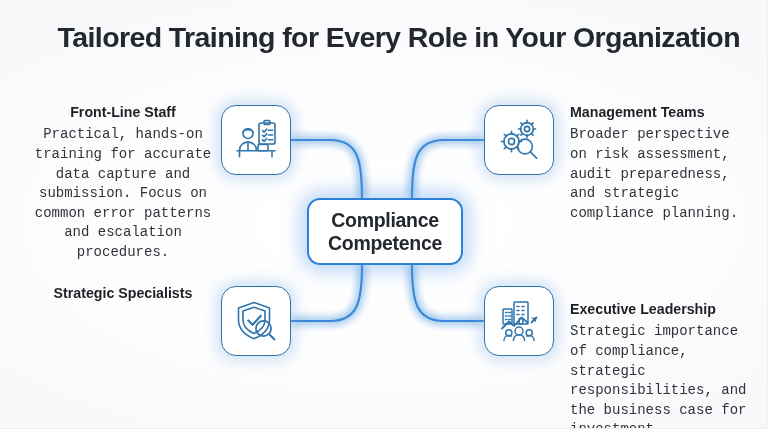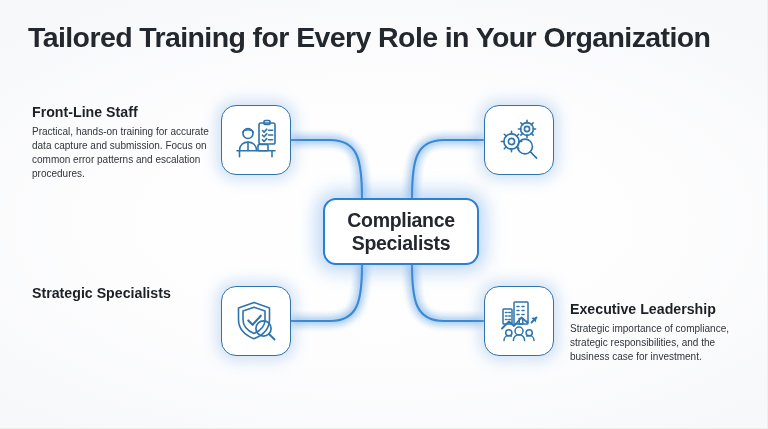--- a/index.html
+++ b/index.html
@@ -31,21 +31,21 @@
     position: absolute;
     left: 28px;
     top: 20px;
     width: 712px;
     font-size: 28.5px;
     font-weight: bold;
     letter-spacing: -0.6px;
     color: #23272e;
     line-height: 1.2;
     white-space: nowrap;
-    text-align: left;
+    text-align: right;
   }
 
   
   #connectors {
     position: absolute;
     left: 0;
     top: 0;
     width: 768px;
     height: 429px;
     pointer-events: none;
@@ -80,21 +80,20 @@
     height: 67px;
     border-radius: 13px;
     background: #ffffff;
     border: 2.6px solid #2b7fd4;
     box-sizing: border-box;
     display: flex;
     flex-direction: column;
     align-items: center;
     justify-content: center;
     box-shadow: 0 0 18px 7px rgba(90, 155, 235, 0.38);
-    margin-left: 16px;
   }
   .hub-line {
     font-size: 19.5px;
     font-weight: bold;
     color: #23272e;
     line-height: 1.16;
     letter-spacing: -0.3px;
   }
 
   
@@ -102,25 +101,26 @@
     position: absolute;
   }
   .quad-title {
     font-size: 14.2px;
     font-weight: bold;
     color: #1d2126;
     line-height: 1.3;
     margin-bottom: 4px;
   }
   .quad-body {
-    font-size: 10px;
+    font-size: 14px;
     color: #30343a;
     line-height: 1.40;
-  }
-  .align-right { text-align: left; }
+    font-family: Liberation Mono, monospace;
+  }
+  .align-right { text-align: center; }
   .align-left  { text-align: left; }
 
   #quad-tl { left: 32px;  top: 103px; width: 182px; }
   #quad-bl { left: 32px;  top: 284px; width: 182px; }
   #quad-tr { left: 570px; top: 103px; width: 182px; }
   #quad-br { left: 570px; top: 284px; width: 182px; margin-top: 16px; }
 </style>
 </head>
 <body>
 
@@ -229,28 +229,32 @@
         <circle cx="13.8" cy="35.8" r="3.1"></circle>
         <path d="M9 43.5c0-2.9 2.1-4.9 4.8-4.9 0.9 0 1.7 0.2 2.4 0.6"></path>
         <circle cx="34.2" cy="35.8" r="3.1"></circle>
         <path d="M39 43.5c0-2.9-2.1-4.9-4.8-4.9-0.9 0-1.7 0.2-2.4 0.6"></path>
       </svg>
     </span>
   </div>
 
   <div id="hub">
     <div class="hub-line">Compliance</div>
-    <div class="hub-line">Specialists</div>
+    <div class="hub-line">Competence</div>
   </div>
 
   <div class="quad align-right" id="quad-tl">
     <div class="quad-title">Front-Line Staff</div>
     <div class="quad-body">Practical, hands-on training for accurate data capture and submission. Focus on common error patterns and escalation procedures.</div>
   </div>
 
+  <div class="quad align-left" id="quad-tr">
+    <div class="quad-title">Management Teams</div>
+    <div class="quad-body">Broader perspective on risk assessment, audit preparedness, and strategic compliance planning.</div>
+  </div>
 
   <div class="quad align-right" id="quad-bl">
     <div class="quad-title">Strategic Specialists</div>
   </div>
 
   <div class="quad align-left" id="quad-br">
     <div class="quad-title">Executive Leadership</div>
     <div class="quad-body">Strategic importance of compliance, strategic responsibilities, and the business case for investment.</div>
   </div>
 

